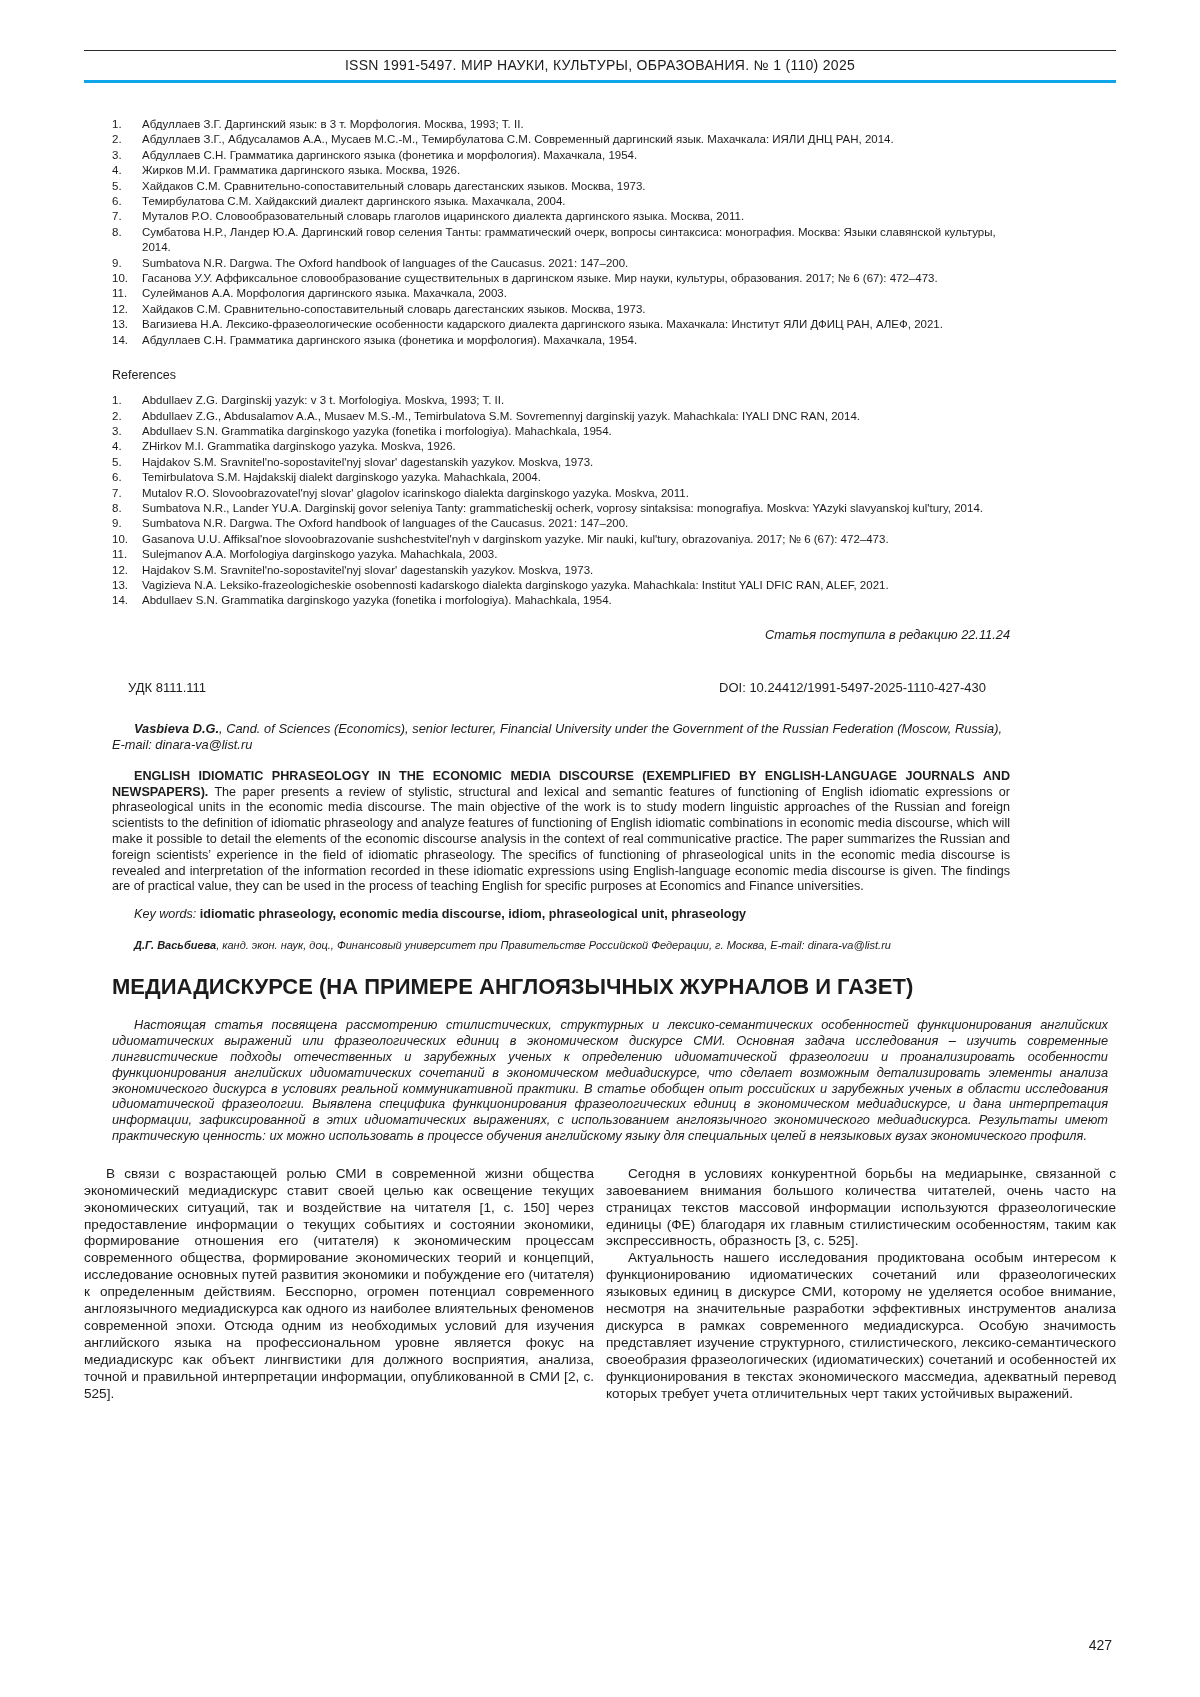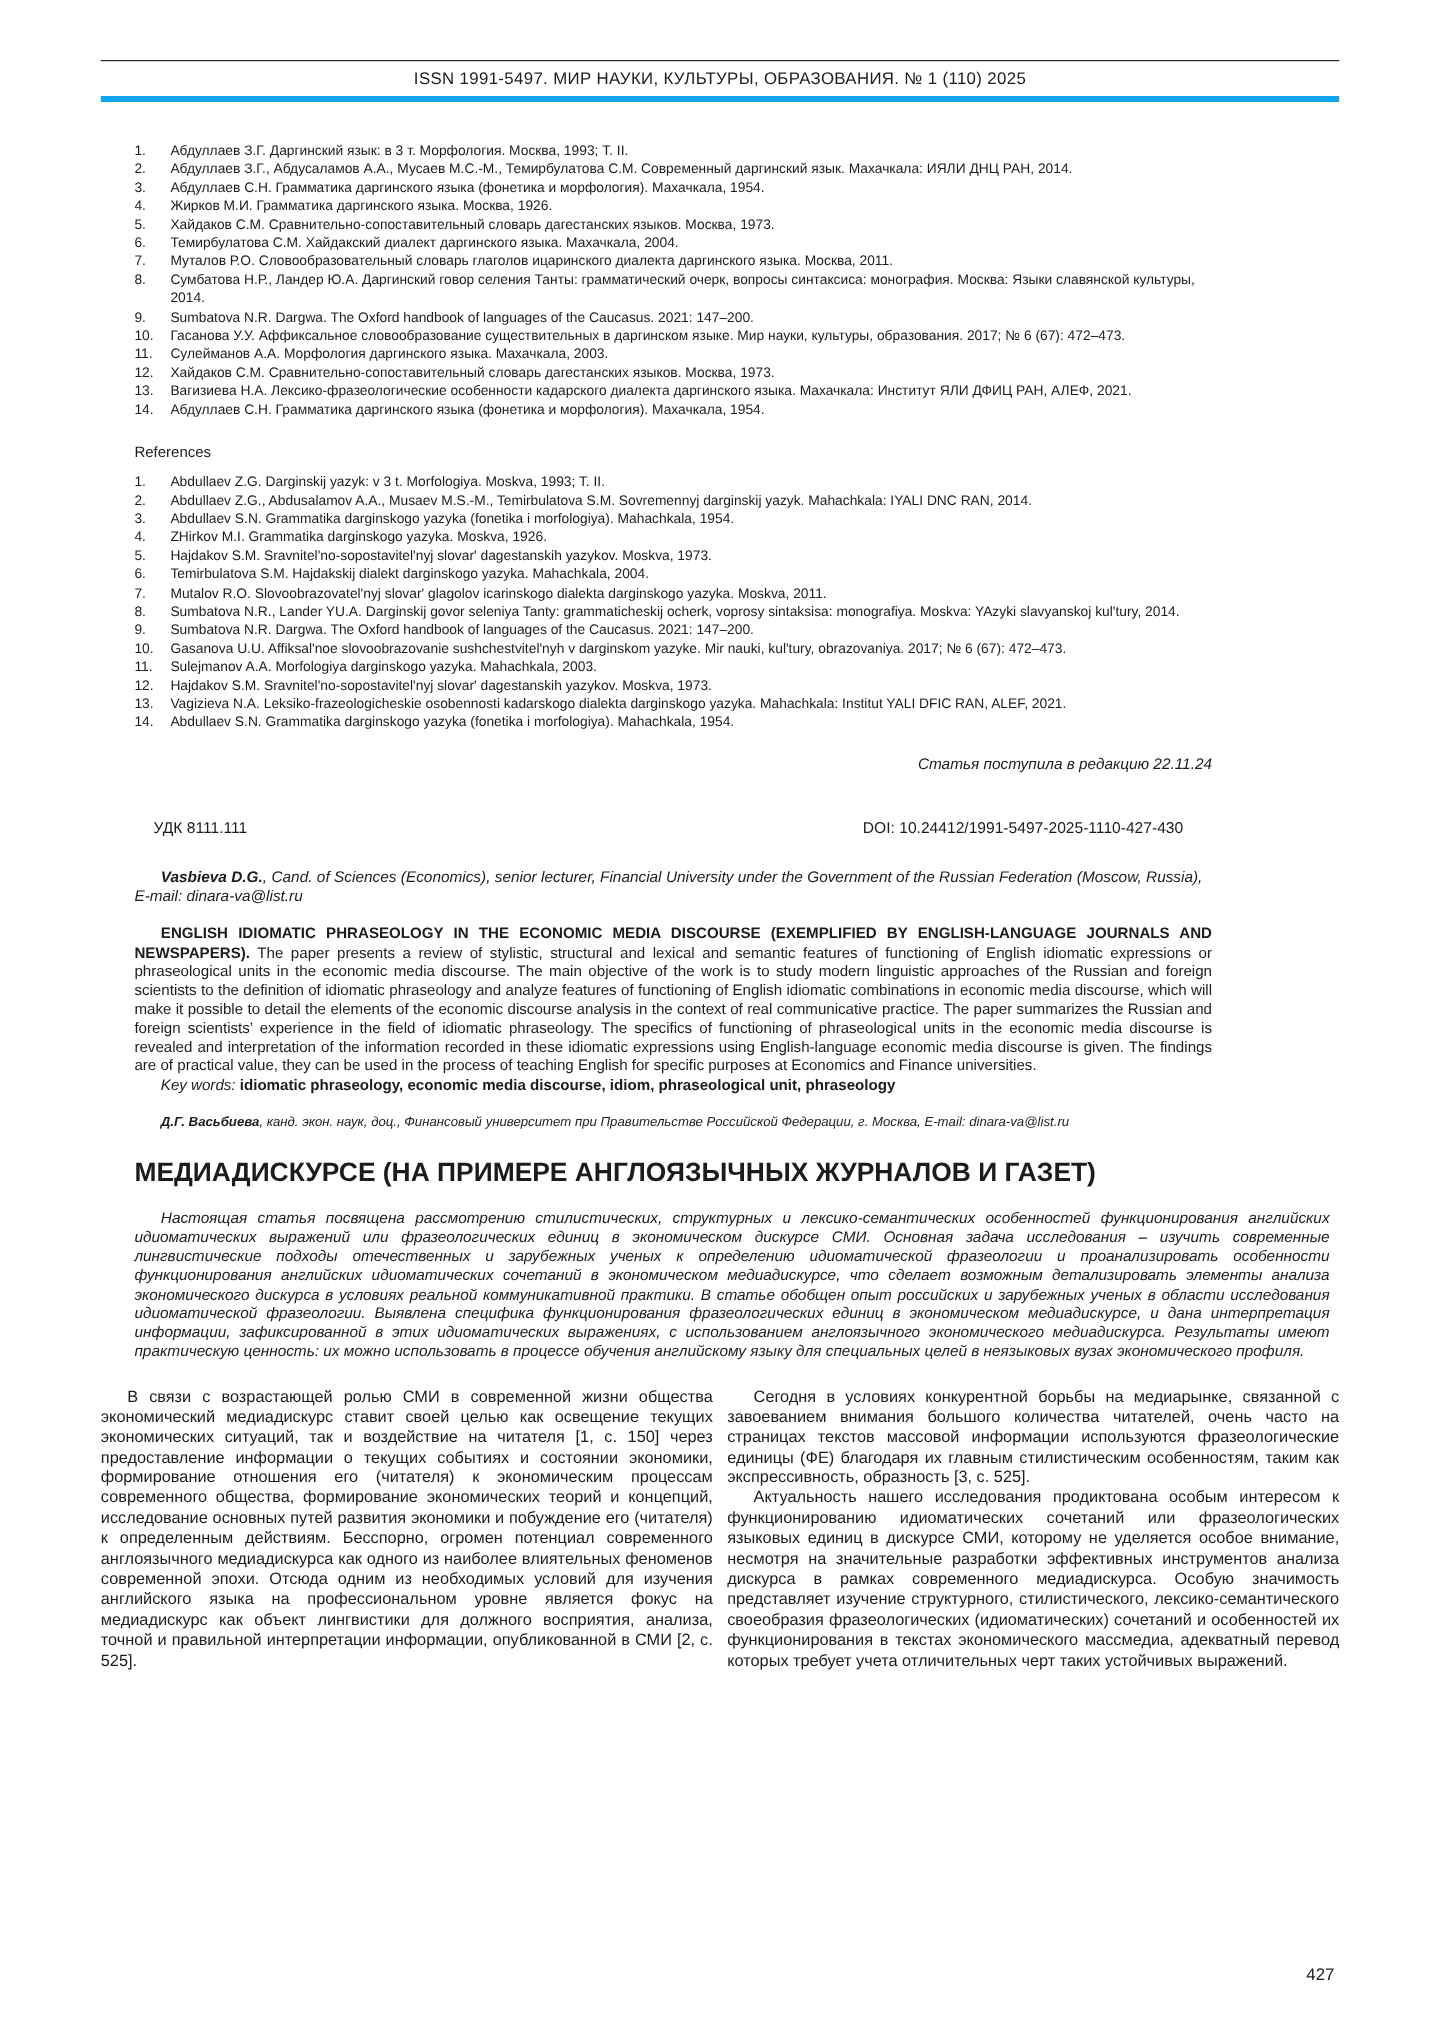--- a/index.html
+++ b/index.html
@@ -11,21 +11,21 @@
   .page {
     position: relative;
     width: 1200px; height: 1697px;
     padding: 50px 84px 0;
     box-sizing: border-box;
     overflow: hidden;
     background: #ffffff;
   }
   .running-head {
     border-top: 1px solid #2b2b2b;
-    border-bottom: 5px solid #0ea5e9;
+    border-bottom: 3px solid #0ea5e9;
     text-align: center;
     font-size: 14px;
     letter-spacing: 0.3px;
     padding: 6px 0 7px;
   }
   .biblio { margin: 34px 90px 0 28px; }
   .biblio-heading { font-size: 12.5px; margin: 0 0 11px 0; }
   ol.ref-list {
     list-style: none;
     counter-reset: item;
@@ -69,21 +69,21 @@
   .author-en .name { font-weight: bold; }
   .abstract-en {
     margin: 15px 106px 0 28px;
     font-size: 12.6px; line-height: 15.8px;
     text-align: justify;
     text-indent: 22px;
     hyphens: auto;
   }
   .abstract-en .title { font-weight: bold; }
   .kw {
-    margin: 0 106px 0 28px;
+    margin: 12px 106px 0 28px;
     font-size: 12.6px; line-height: 15.8px;
     text-indent: 22px;
   }
   .kw .label { font-style: italic; }
   .kw .words { font-weight: bold; }
   .author-ru {
     margin: 14px 8px 0 28px;
     font-size: 11px; line-height: 16.5px;
     font-style: italic;
     text-indent: 22px;

